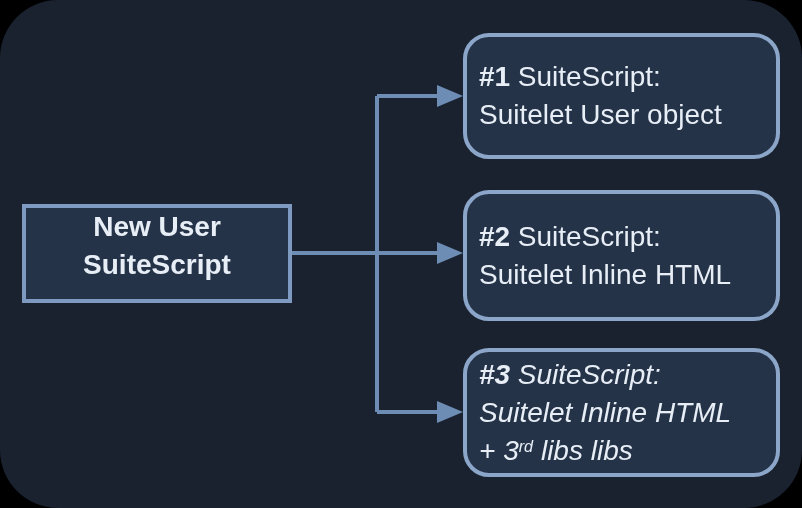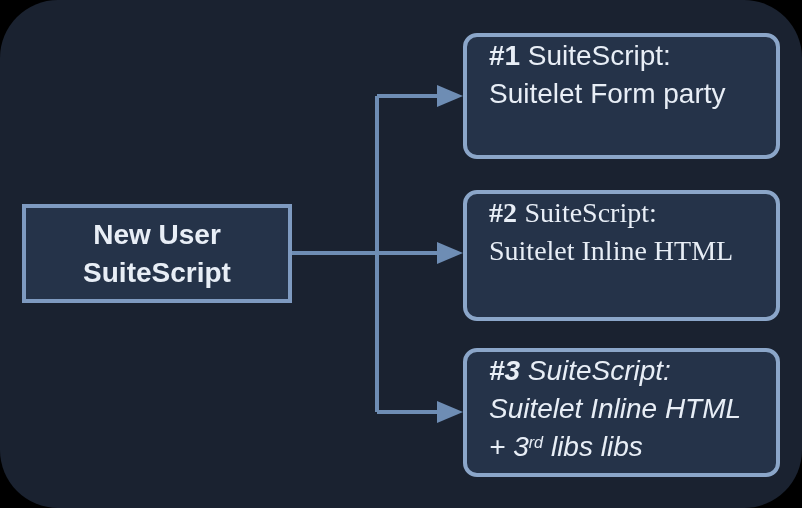--- a/index.html
+++ b/index.html
@@ -43,37 +43,37 @@
     background: var(--box-fill);
     color: var(--text-color);
     font-size: 28px;
     line-height: 38px;
   }
   .root-node {
     left: 22px; top: 204px;
     width: 270px; height: 99px;
     border: 4px solid var(--root-border);
     display: flex;
-    align-items: center;
+    align-items: flex-start;
     justify-content: center;
     text-align: center;
     font-weight: 700;
   }
   .leaf-node {
     width: 317px;
     left: 463px;
     border: 4px solid var(--box-border);
-    border-radius: 14px;
+    border-radius: 26px;
     display: flex;
-    align-items: flex-start;
-    padding-left: 22px;
+    align-items: center;
+    padding-left: 12px;
     padding-right: 8px;
   }
   .leaf-node.n1 { top: 33px;  height: 126px; }
-  .leaf-node.n2 { top: 190px; height: 131px; font-family: Liberation Serif, serif; }
+  .leaf-node.n2 { top: 190px; height: 131px; }
   .leaf-node.n3 { top: 348px; height: 129px; font-style: italic; }
   .num {
     font-weight: 700;
     margin-right: 0.27em;
   }
   sup.ord {
     font-size: 0.58em;
     vertical-align: 0.5em;
     line-height: 0;
   }
@@ -96,21 +96,21 @@
   <div class="node root-node">
     <div>
       <div>New User</div>
       <div>SuiteScript</div>
     </div>
   </div>
 
   <div class="node leaf-node n1">
     <div>
       <div><span class="num">#1</span><span>SuiteScript:</span></div>
-      <div>Suitelet Form party</div>
+      <div>Suitelet User object</div>
     </div>
   </div>
 
   <div class="node leaf-node n2">
     <div>
       <div><span class="num">#2</span><span>SuiteScript:</span></div>
       <div>Suitelet Inline HTML</div>
     </div>
   </div>
 

